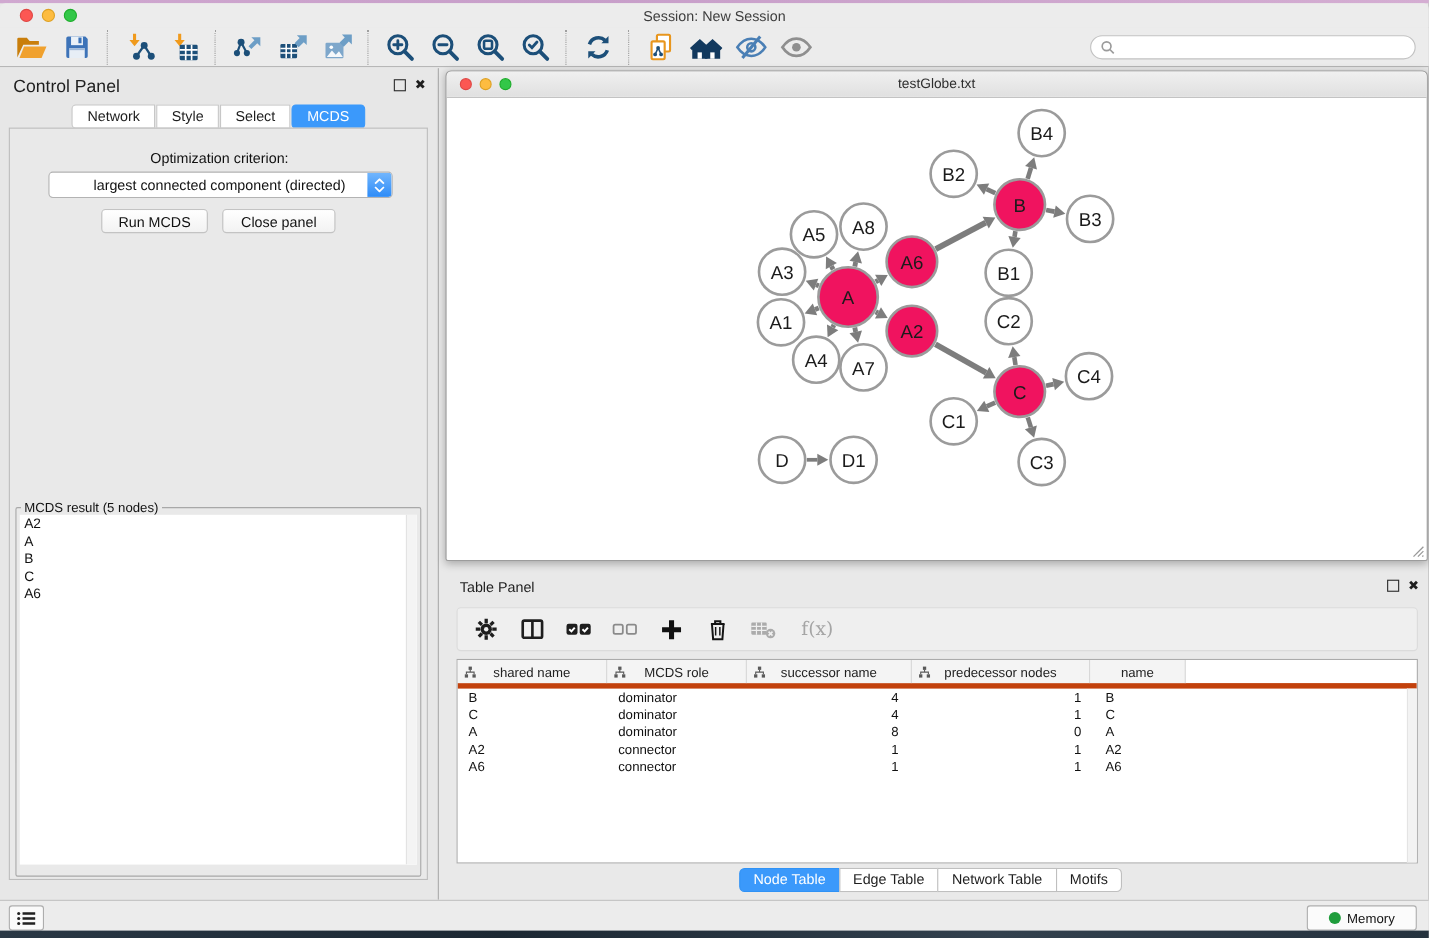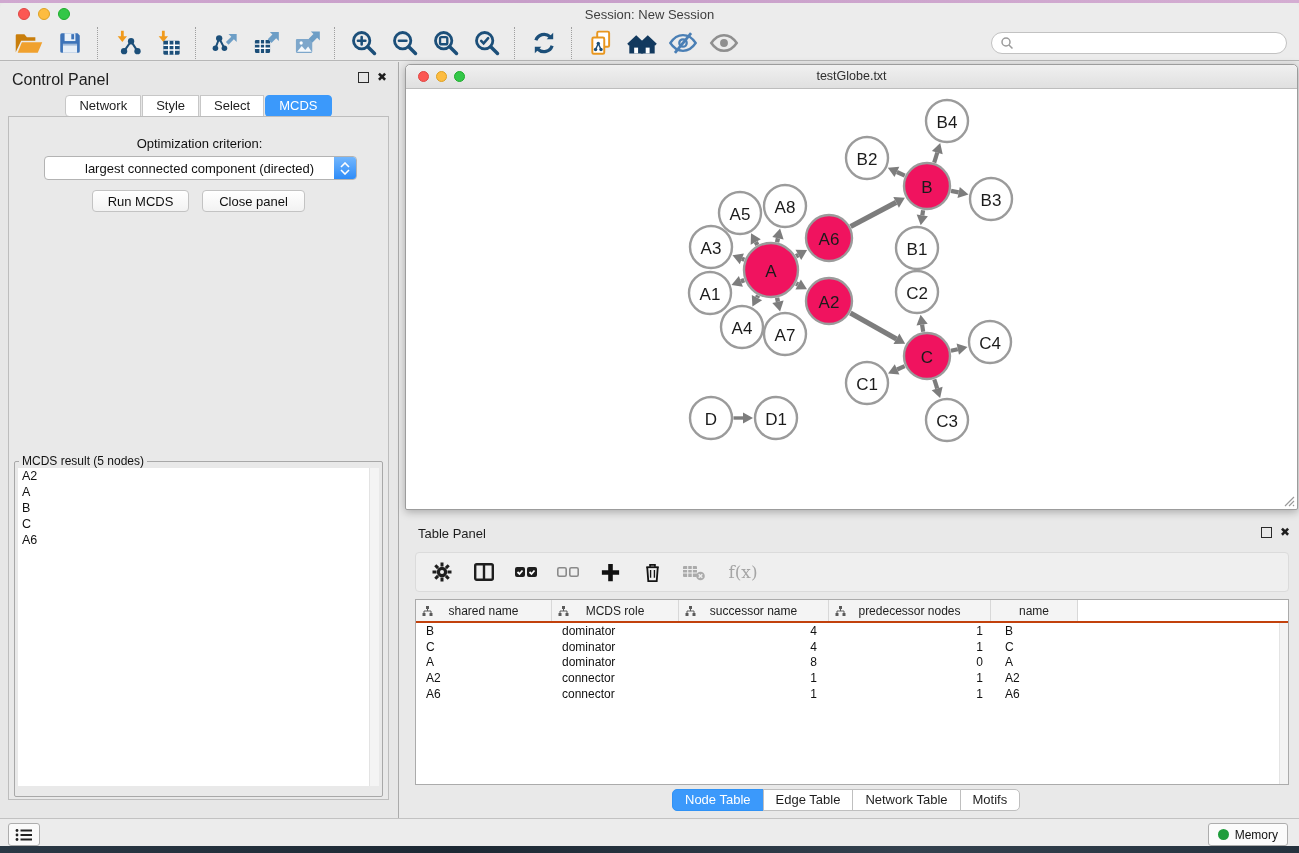--- a/index.html
+++ b/index.html
@@ -56,21 +56,21 @@
   .graph-svg{position:absolute;left:1px;top:24px;}
   .grip{position:absolute;right:2px;bottom:2px;}
   
   .table-panel{position:absolute;left:405px;top:518px;width:894px;height:296px;}
   .tp-title{position:absolute;left:13px;top:8px;font-size:13px;color:#1E1E1E;}
   .tp-toolbar{position:absolute;left:10px;top:34px;width:874px;height:40px;background:#EFEFEF;border:1px solid #DBDBDB;border-radius:4px;
     box-sizing:border-box;display:flex;align-items:center;padding-left:13px;gap:16px;}
   .tp-tool{display:flex;align-items:center;justify-content:center;width:26px;height:28px;}
   .fx{font-family:"DejaVu Serif","Liberation Serif",serif;font-size:17px;color:#A5A5A5;}
   .tp-table{position:absolute;left:10px;top:81px;width:874px;height:186px;background:#fff;border:1px solid #ABABAB;box-sizing:border-box;overflow:hidden;}
-  .thead{position:relative;height:21px;border-bottom:2px solid #c2410c;}
+  .thead{position:relative;height:21px;border-bottom:5px solid #c2410c;}
   .thead-cols{display:flex;height:100%;width:662px;background:#F4F4F4;}
   .th{position:relative;display:flex;align-items:center;justify-content:center;border-right:1px solid #D8D8D8;box-sizing:border-box;height:100%;}
   .th-label{font-size:12px;color:#222;}
   .th-icon{position:absolute;left:6px;top:5px;}
   .tbody{position:relative;}
   .tbody::after{content:'';position:absolute;right:0;top:0;height:164px;width:8px;background:#F3F3F3;border-left:1px solid #E4E4E4;}
   .tr{display:flex;height:15.8px;align-items:center;}
   .td{font-size:12px;color:#111;box-sizing:border-box;white-space:nowrap;overflow:hidden;}
   .td.left{text-align:left;padding-left:10px;}
   .td.right{text-align:right;padding-right:12px;}
@@ -79,21 +79,21 @@
   .tp-tabs{position:absolute;left:267px;top:271px;display:flex;}
   .tp-tab{height:20px;line-height:20px;padding:0 12px;font-size:13px;color:#1E1E1E;background:#fff;border:1px solid #BFBFBF;margin-left:-1px;}
   .tp-tab:first-child{border-radius:5px 0 0 5px;margin-left:0;}
   .tp-tab:last-child{border-radius:0 5px 5px 0;}
   .tp-tab.sel{background:#3B99FB;border-color:#3092F5;color:#fff;}
   
   .statusbar{position:absolute;left:0;top:818px;width:100%;height:28px;background:#ECECEC;border-top:1px solid #C2C2C2;box-sizing:border-box;}
   .list-btn{position:absolute;left:8px;top:4px;width:30px;height:21px;background:#FAFAFA;border:1px solid #ADADAD;border-radius:3px;
     display:flex;align-items:center;justify-content:center;}
   .memory-btn{position:absolute;right:11px;top:4px;height:21px;background:#FBFBFB;border:1px solid #ADADAD;border-radius:3px;
-    display:flex;align-items:center;gap:6px;padding:0 9px;font-size:12px;color:#111;}
+    display:flex;align-items:center;gap:6px;padding:0 19px;font-size:12px;color:#111;}
   .mem-dot{width:11px;height:11px;border-radius:50%;background:#1F9D3C;}
 </style>
 </head>
 <body>
 
 <div class="screen">
   <div class="top-strip"></div>
 
   <div class="titlebar">
     <div class="lights">

